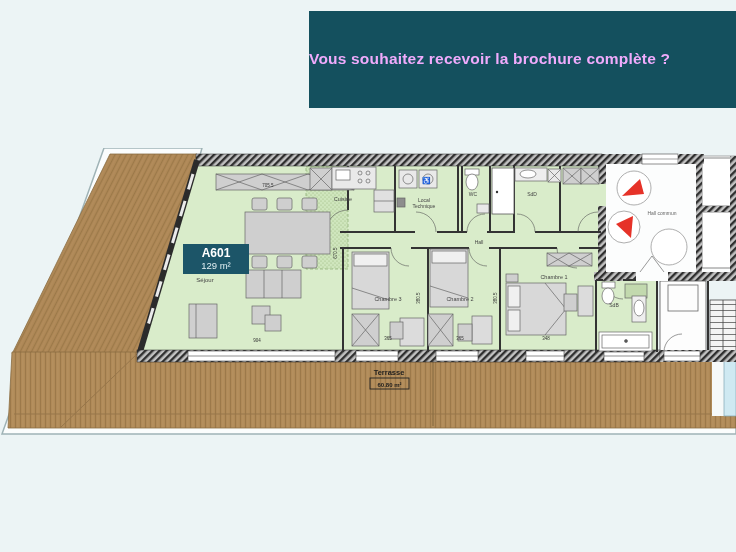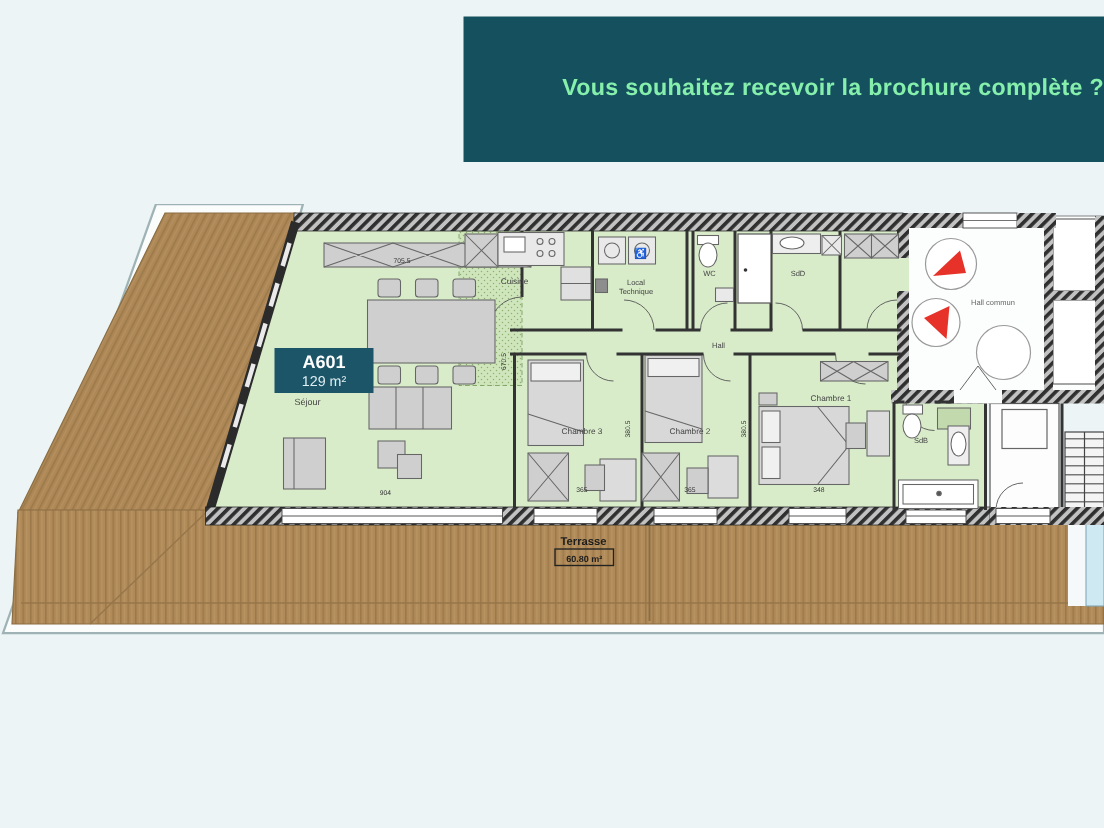--- a/index.html
+++ b/index.html
@@ -3,26 +3,26 @@
 <meta charset="utf-8">
 <style>
   html,body{margin:0;padding:0;}
   body{
     width:736px;height:552px;overflow:hidden;position:relative;
     background:#ecf4f5;
     font-family:"Liberation Sans", sans-serif;
   }
   .banner{
     position:absolute;left:309px;top:11px;width:427px;height:97px;
-    background:#14505e;color:#86efac;
-    display:flex;flex-direction:column;justify-content:center;align-items:flex-end;
+    background:#14505e;color:#f0abfc;
+    display:flex;flex-direction:column;justify-content:center;align-items:flex-start;
     gap:5px;text-align:center;
   }
   .banner div{font-weight:bold;font-size:15.5px;line-height:1.35;letter-spacing:.2px;}
-  .plan{position:absolute;left:0;top:136px;width:724px;height:300px;text-align:center;}
+  .plan{position:absolute;left:0;top:148px;width:724px;height:300px;text-align:center;}
   svg text{font-family:"Liberation Sans", sans-serif;}
 </style>
 </head>
 <body>
 
 <div class="banner">
   <div>Vous souhaitez recevoir la brochure complète ?</div>
 </div>
 
 <div class="plan">

